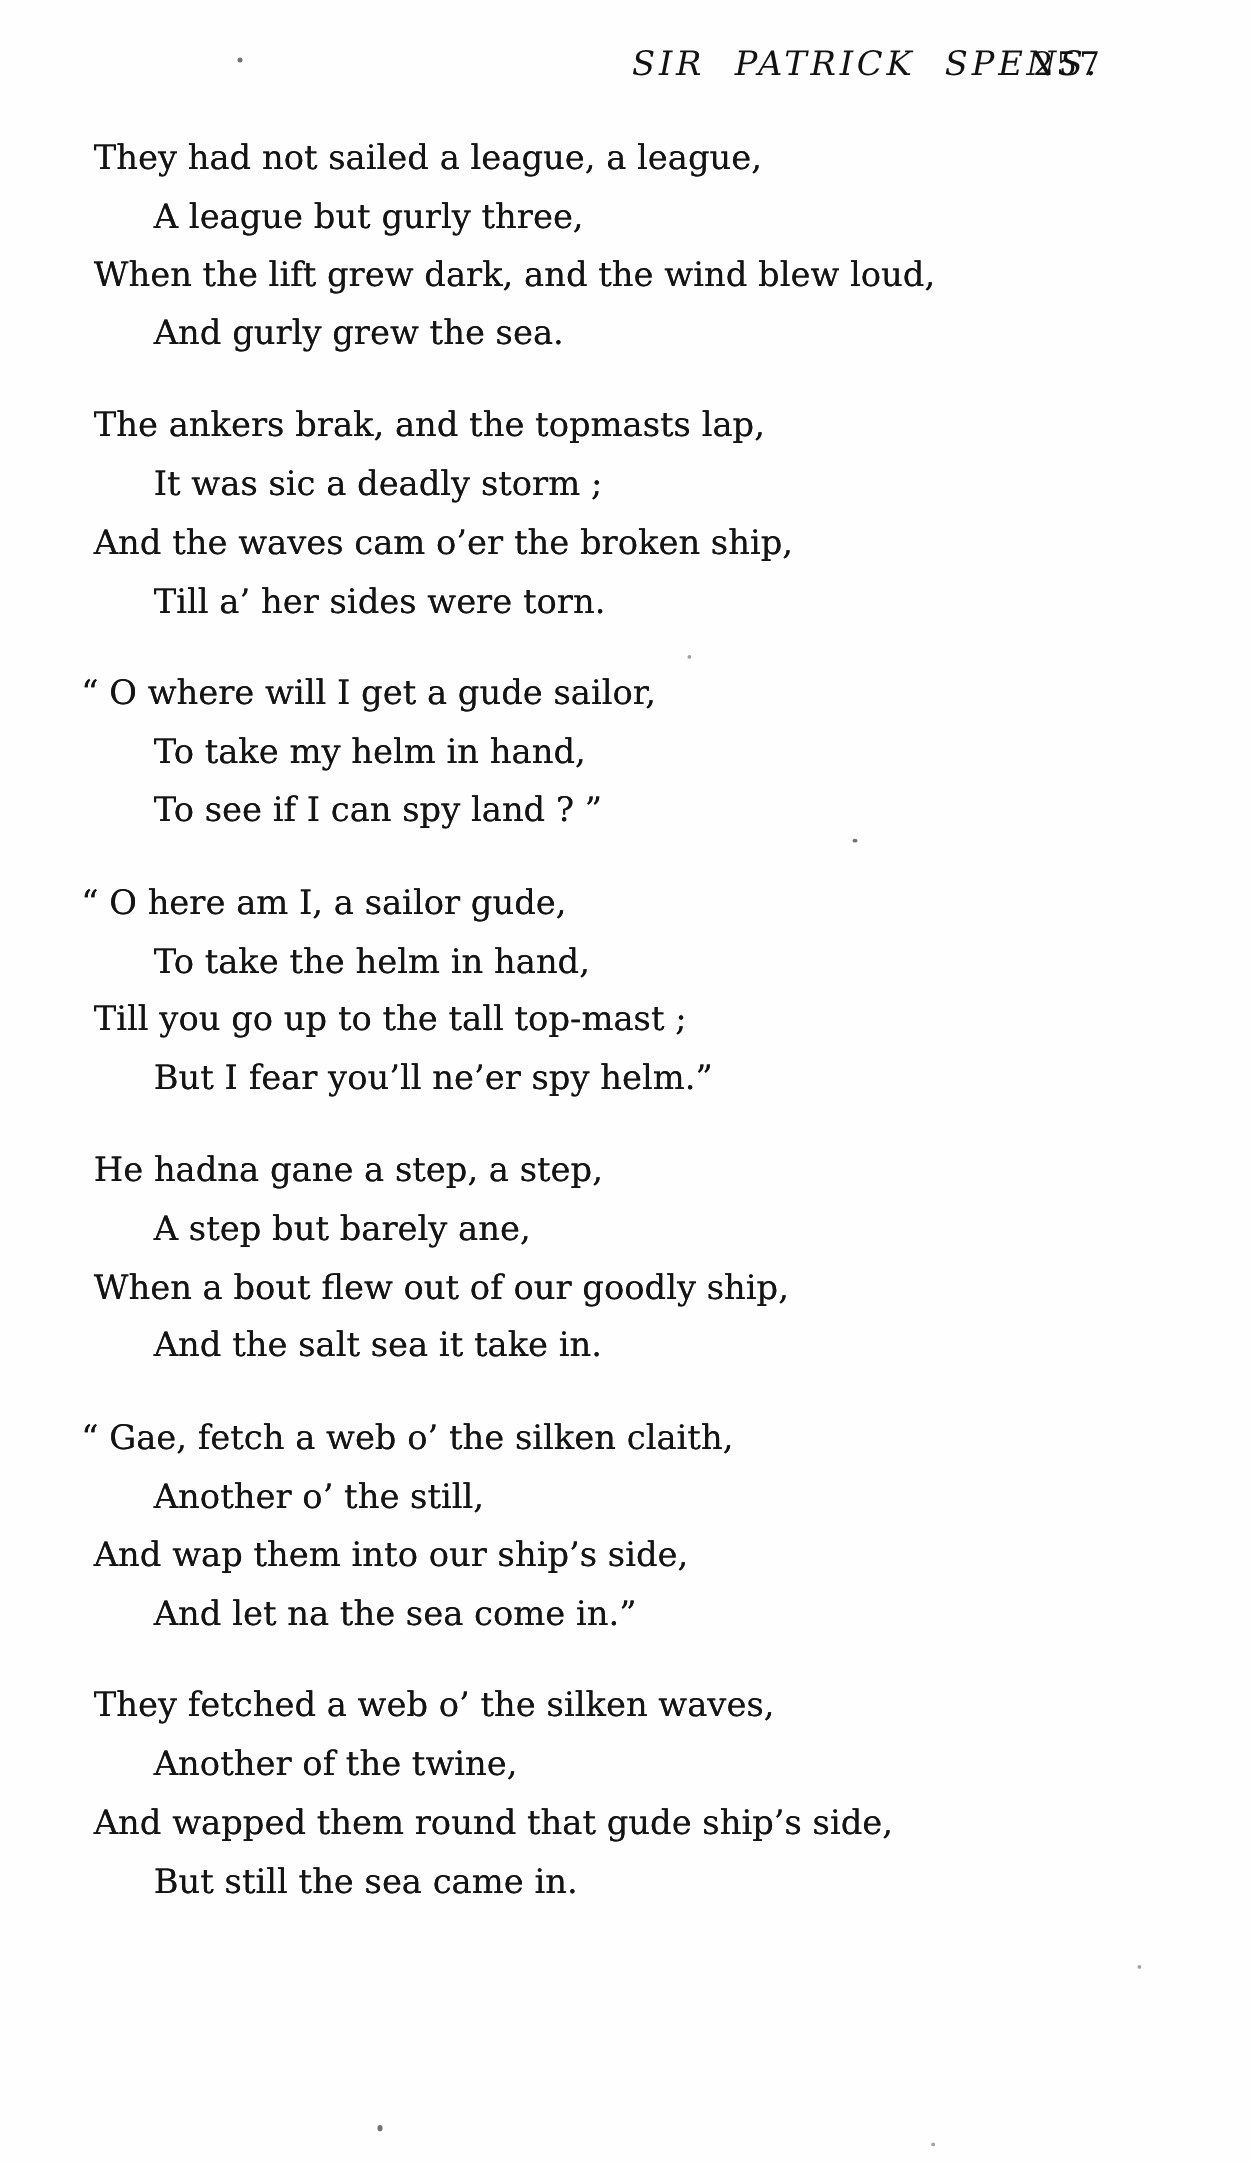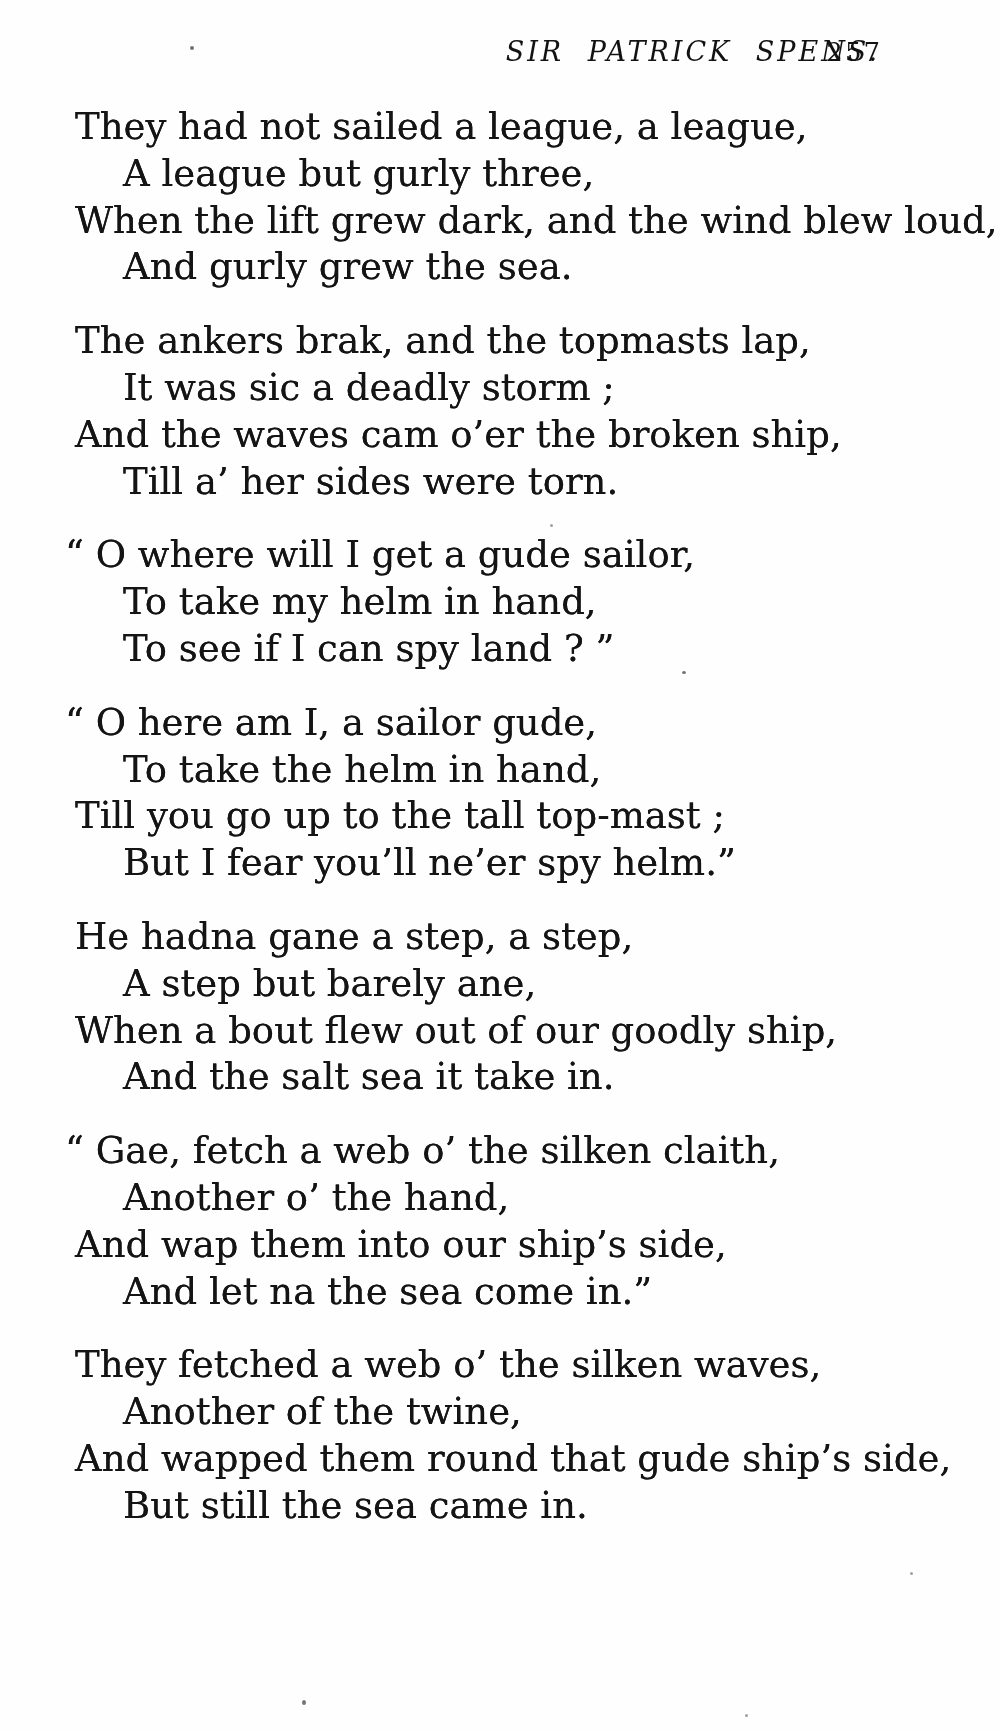--- a/index.html
+++ b/index.html
@@ -43,21 +43,21 @@
     position: absolute;
     top: 104px;
     left: 75px;
     right: 60px;
   }
   .stanza {
     margin: 0 0 27px 0;
   }
   .line {
     margin: 0;
-    font-size: 37px;
+    font-size: 27px;
     line-height: 46.8px;
     white-space: nowrap;
     text-shadow: 0 0 0.5px rgba(10,10,10,0.85);
   }
   .line.indent {
     padding-left: 48px;
   }
   .line.hang-quote {
     text-indent: -10px;
   }
@@ -114,21 +114,21 @@
 
     <div class="stanza">
       <p class="line">He hadna gane a step, a step,</p>
       <p class="line indent">A step but barely ane,</p>
       <p class="line">When a bout flew out of our goodly ship,</p>
       <p class="line indent">And the salt sea it take in.</p>
     </div>
 
     <div class="stanza">
       <p class="line hang-quote">“ Gae, fetch a web o’ the silken claith,</p>
-      <p class="line indent">Another o’ the hand,</p>
+      <p class="line indent">Another o’ the still,</p>
       <p class="line">And wap them into our ship’s side,</p>
       <p class="line indent">And let na the sea come in.”</p>
     </div>
 
     <div class="stanza">
       <p class="line">They fetched a web o’ the silken waves,</p>
       <p class="line indent">Another of the twine,</p>
       <p class="line">And wapped them round that gude ship’s side,</p>
       <p class="line indent">But still the sea came in.</p>
     </div>

